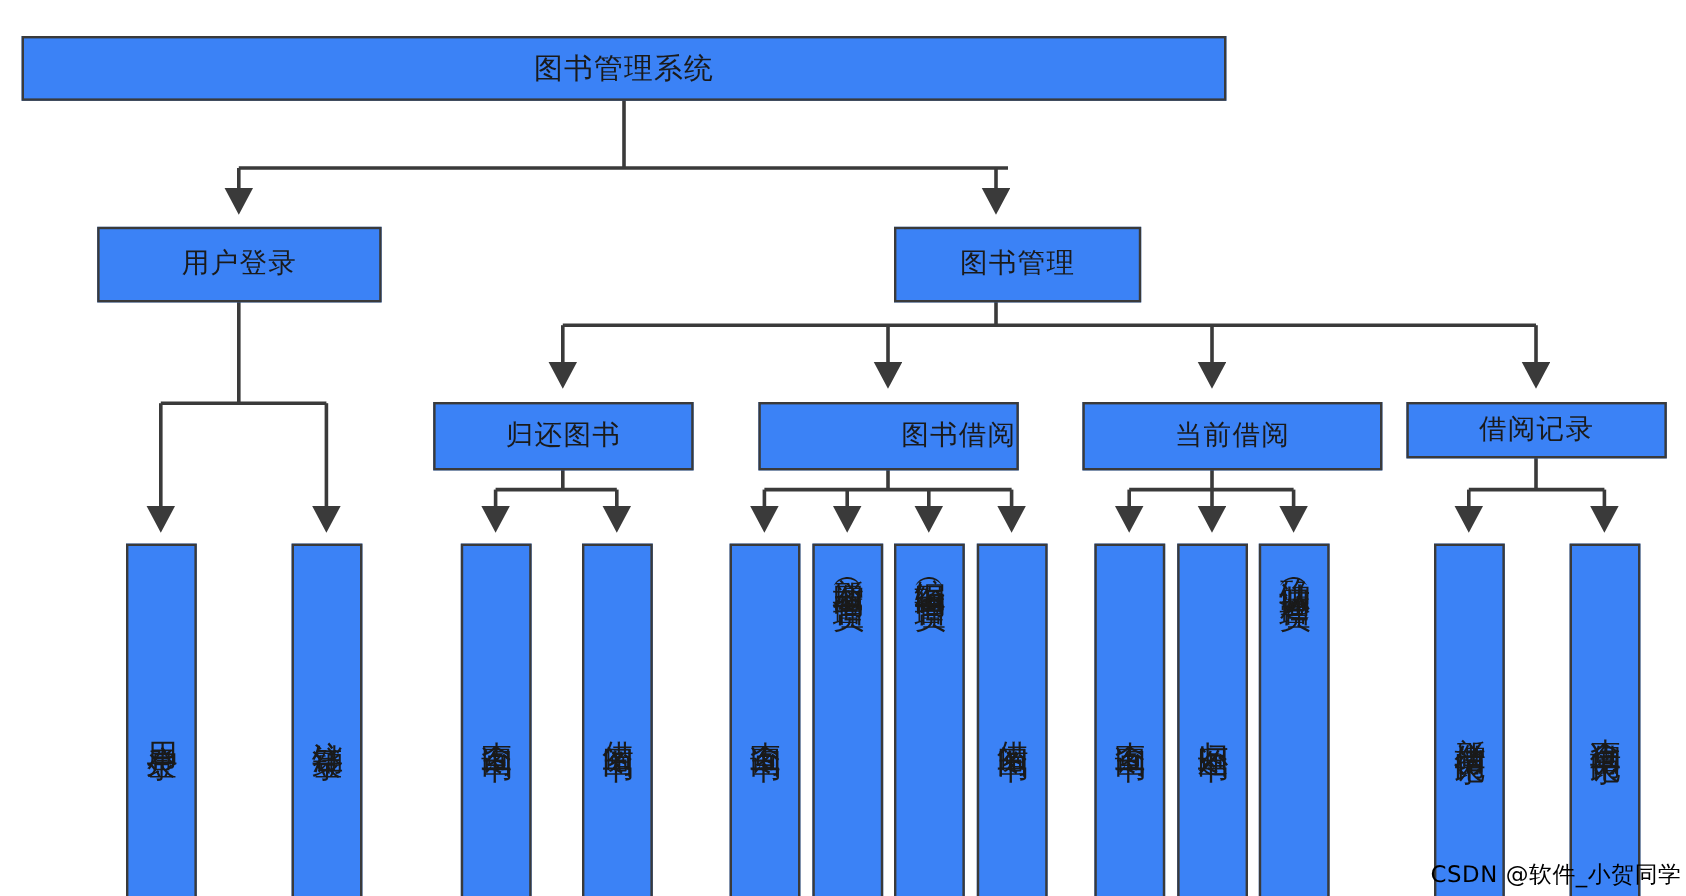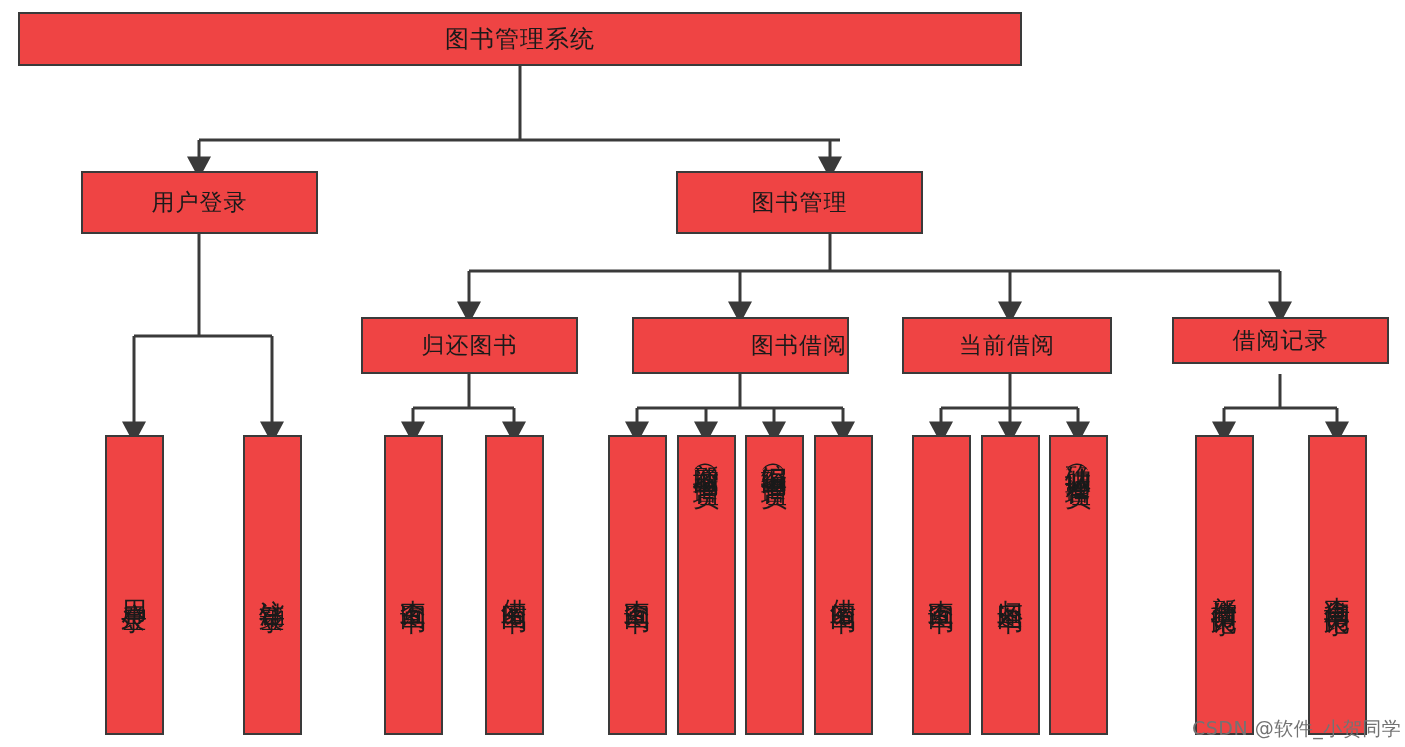--- a/index.html
+++ b/index.html
@@ -23,26 +23,27 @@
     position: absolute;
     left: 0;
     top: 0;
     width: 1405px;
     height: 747px;
     pointer-events: none;
   }
   .node {
     position: absolute;
     box-sizing: border-box;
-    background: #ef4444;
+    background: #3b82f6;
     border: 2px solid #3a3a3a;
     display: flex;
     align-items: center;
     justify-content: center;
     z-index: 2;
+    margin-top: 18px;
   }
   .node-label {
     display: block;
     text-align: center;
     color: #1a1a1a;
     line-height: 1.0;
     white-space: nowrap;
   }
   
   .node.horiz .node-label {
@@ -69,21 +70,21 @@
   
   .node.vert.centered {
     align-items: center;
     padding-top: 0;
   }
   #watermark {
     position: absolute;
     left: 1192px;
     top: 716px;
     font-size: 19px;
-    color: #737373;
+    color: #000000;
     white-space: nowrap;
     z-index: 3;
     letter-spacing: 0.5px;
   }
 </style>
 </head>
 <body>
 
 <div id="canvas">
 
@@ -137,31 +138,31 @@
     </g>
   </svg>
 
   <div class="node horiz title" style="left:18px; top:12px; width:1004px; height:54px;">
     <span class="node-label">图书管理系统</span>
   </div>
 
   <div class="node horiz" style="left:81px; top:171px; width:237px; height:63px;">
     <span class="node-label">用户登录</span>
   </div>
-  <div class="node horiz" style="left:676px; top:171px; width:247px; height:63px;">
+  <div class="node horiz" style="left:745px; top:171px; width:206px; height:63px;">
     <span class="node-label">图书管理</span>
   </div>
 
   <div class="node horiz" style="left:361px; top:317px; width:217px; height:57px;">
     <span class="node-label">归还图书</span>
   </div>
   <div class="node horiz" style="left:632px; top:317px; width:217px; height:57px;justify-content:flex-end;">
     <span class="node-label">图书借阅</span>
   </div>
-  <div class="node horiz" style="left:902px; top:317px; width:210px; height:57px;">
+  <div class="node horiz" style="left:902px; top:317px; width:250px; height:57px;">
     <span class="node-label">当前借阅</span>
   </div>
   <div class="node horiz" style="left:1172px; top:317px; width:217px; height:47px;">
     <span class="node-label">借阅记录</span>
   </div>
 
   <div class="node vert centered" style="left:105px; top:435px; width:59px; height:300px;">
     <span class="node-label">用户登录</span>
   </div>
   <div class="node vert centered" style="left:243px; top:435px; width:59px; height:300px;">

